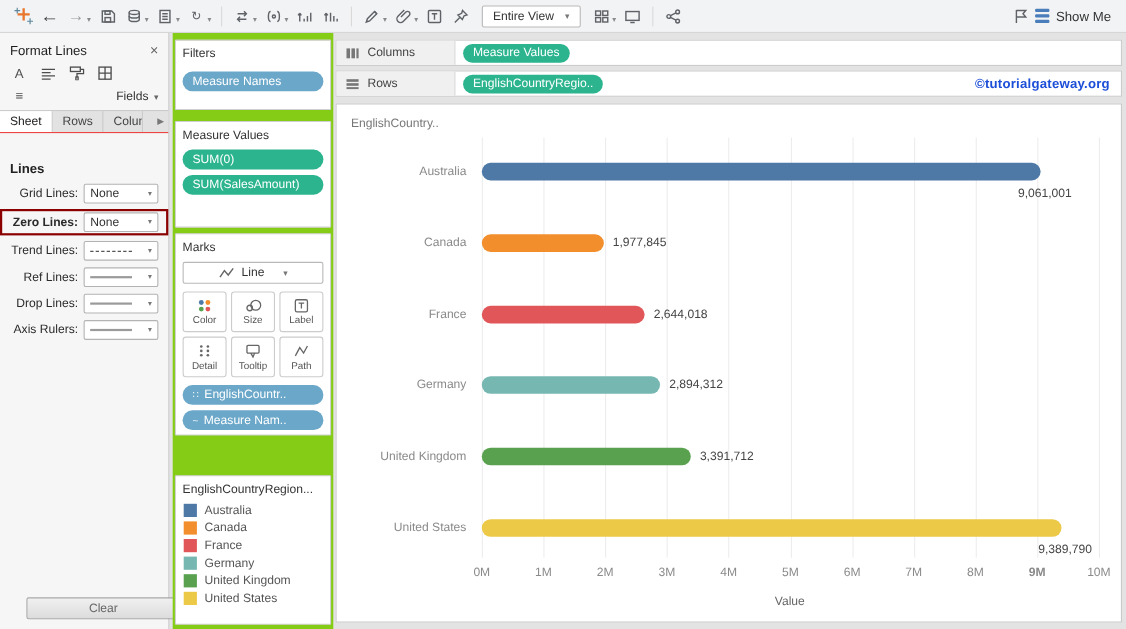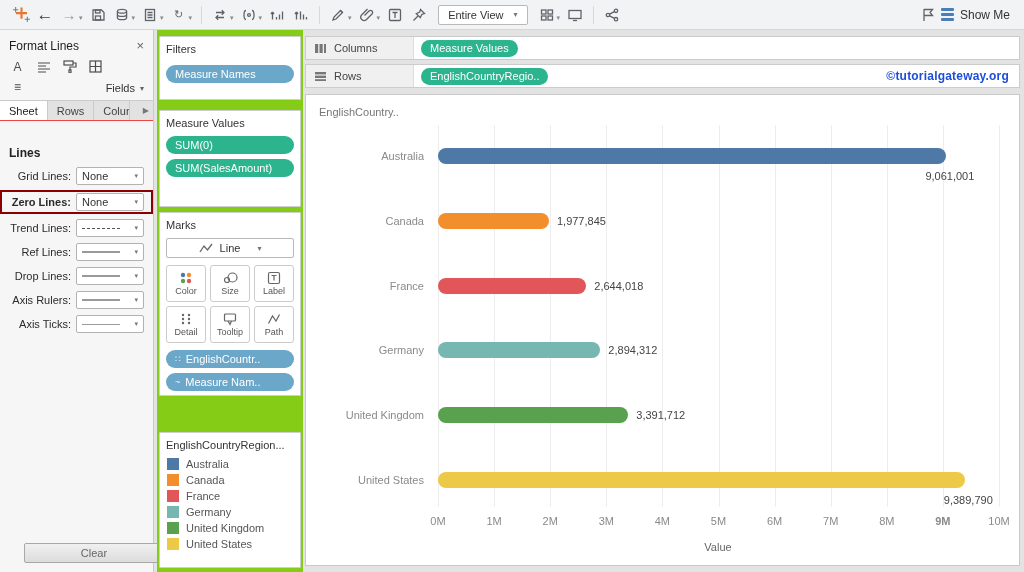--- a/index.html
+++ b/index.html
@@ -301,27 +301,20 @@
         <span class="fmt-label">Drop Lines:</span>
         <div class="fmt-select">
           <span class="line-prev solid"></span>
           <span class="sel-caret">▾</span>
         </div>
       </div>
       <div class="fmt-row">
         <span class="fmt-label">Axis Rulers:</span>
         <div class="fmt-select">
           <span class="line-prev solid"></span>
-          <span class="sel-caret">▾</span>
-        </div>
-      </div>
-      <div class="fmt-row">
-        <span class="fmt-label">Axis Ticks:</span>
-        <div class="fmt-select">
-          <span class="line-prev thin"></span>
           <span class="sel-caret">▾</span>
         </div>
       </div>
     </div>
   <div class="clear-btn">Clear</div>
 </div>
 
 <div class="cards">
 
   <div class="card card-filters">

